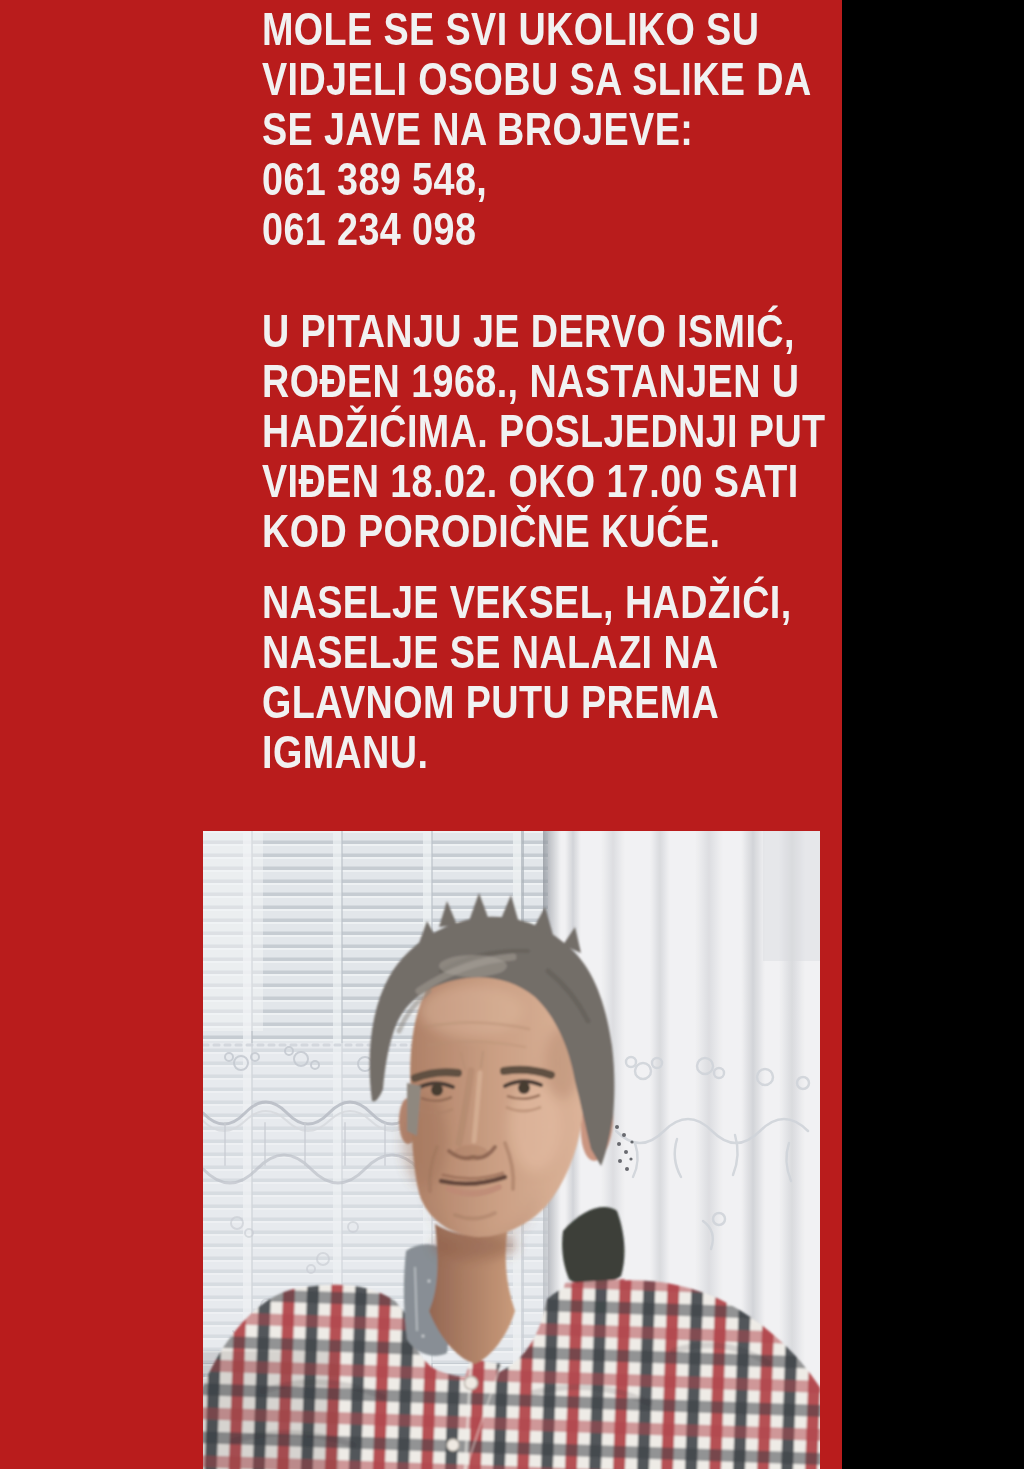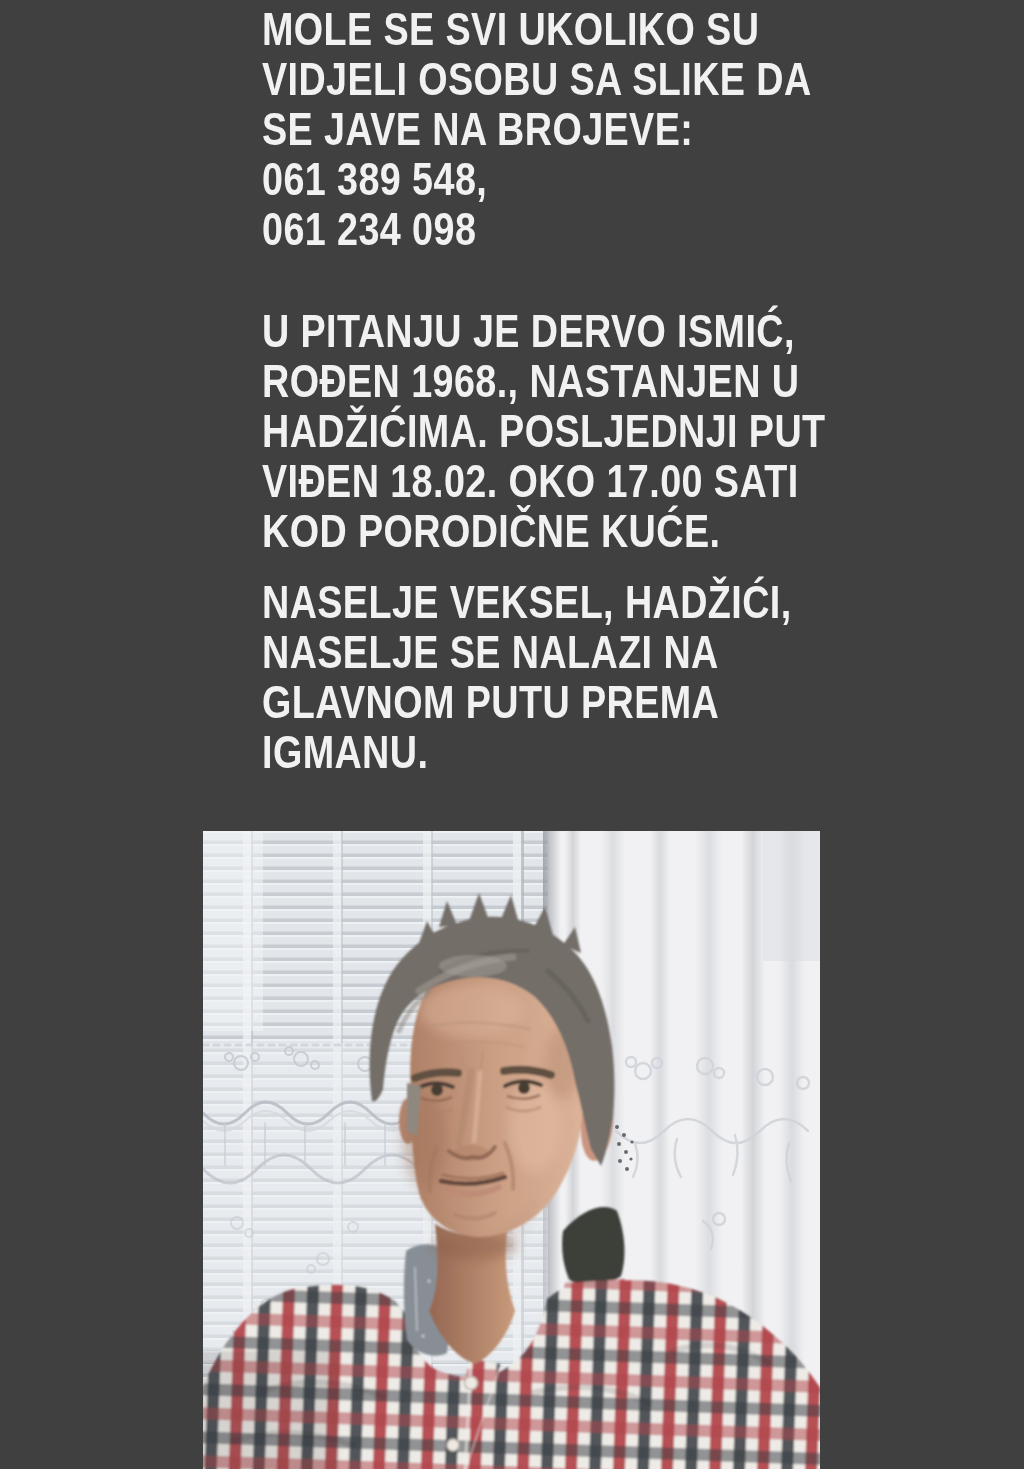--- a/index.html
+++ b/index.html
@@ -1,17 +1,17 @@
 <!DOCTYPE html>
 <html><head>
 <meta charset="utf-8">
 <style>
   html,body{margin:0;padding:0;background:#000;}
   .stage{
-    position:relative;width:1024px;height:1469px;background:#404040;
+    position:relative;width:842px;height:1469px;background:#b91c1c;
     overflow:hidden;font-family:"Liberation Sans",sans-serif;
   }
   .para{
     position:absolute;left:262px;
     font-weight:700;font-size:46px;line-height:50px;
     color:#f1f1f1;letter-spacing:0.5px;white-space:nowrap;
     transform:scaleX(0.82);transform-origin:0 0;
   }
   #para-intro{top:4px}
   #para-details{top:306px}

